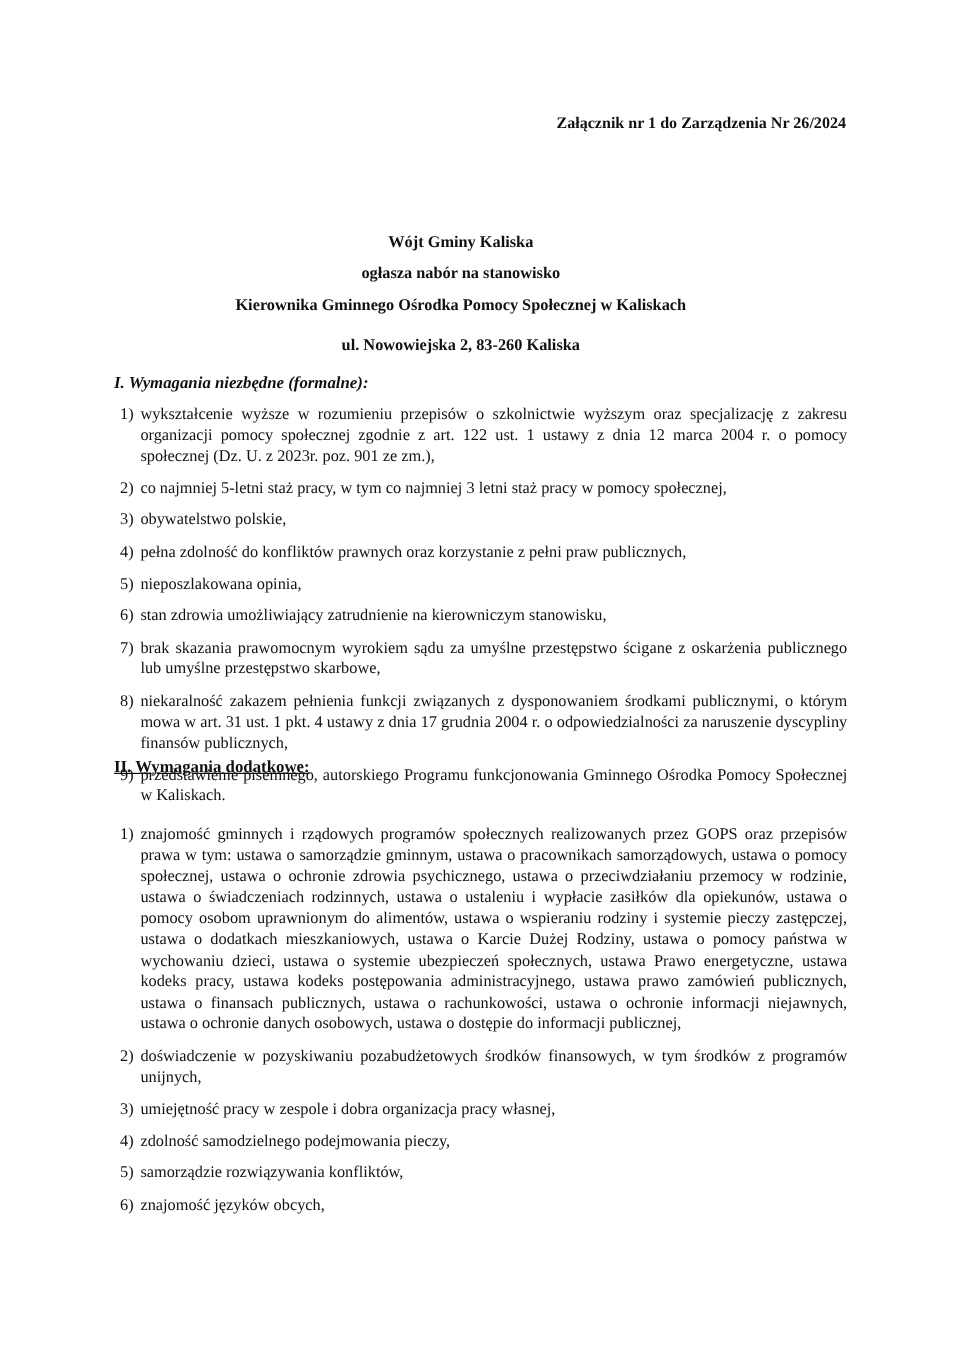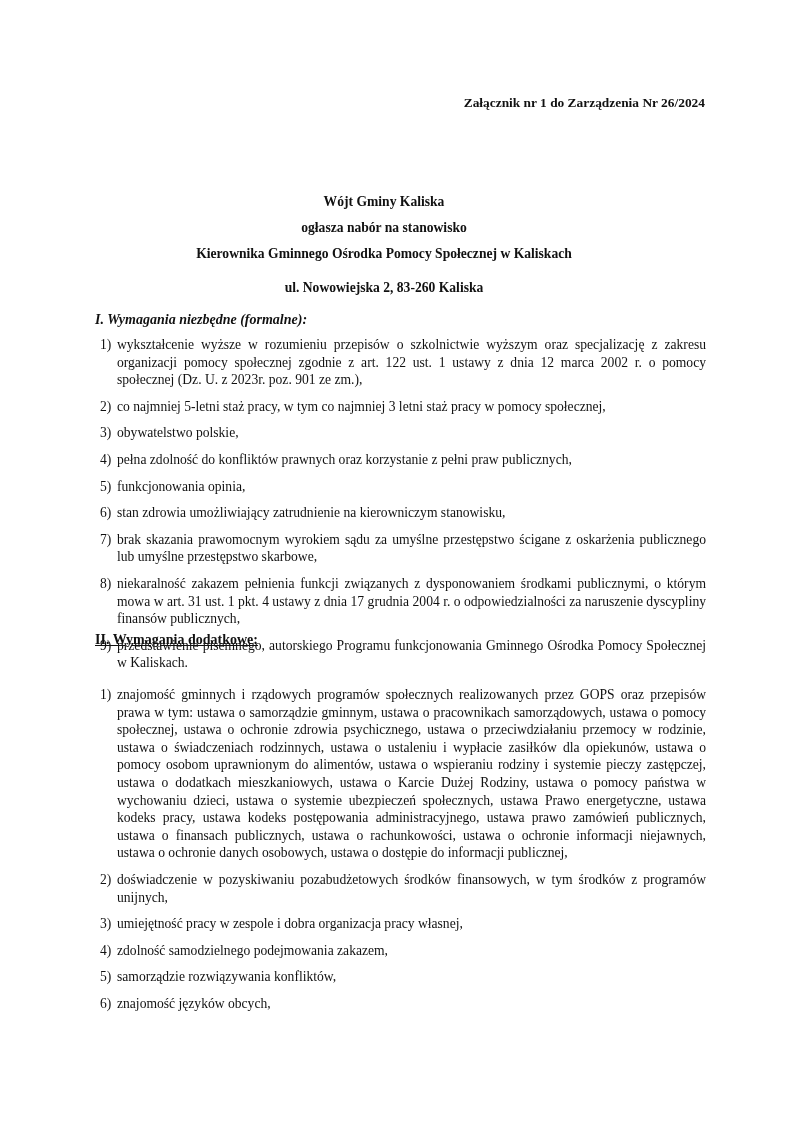--- a/index.html
+++ b/index.html
@@ -44,37 +44,37 @@
   <div class="center c1">Wójt Gminy Kaliska</div>
   <div class="center c2">ogłasza nabór na stanowisko</div>
   <div class="center c3">Kierownika Gminnego Ośrodka Pomocy Społecznej w Kaliskach</div>
   <div class="center c4">ul. Nowowiejska 2, 83-260 Kaliska</div>
 
   <div class="section-heading" style="top:312px;font-style:italic;">I.  Wymagania niezbędne (formalne):</div>
 
   <div class="list" style="top:336px;">
     <div class="item" style="margin-bottom:9px;">
       <span class="num">1)</span>
-      <span class="txt">wykształcenie wyższe w rozumieniu przepisów o szkolnictwie wyższym oraz specjalizację z zakresu organizacji pomocy społecznej zgodnie z art. 122 ust. 1 ustawy z dnia 12 marca 2002 r. o pomocy społecznej (Dz. U. z 2023r. poz. 901 ze zm.),</span>
+      <span class="txt">wykształcenie wyższe w rozumieniu przepisów o szkolnictwie wyższym oraz specjalizację z zakresu organizacji pomocy społecznej zgodnie z art. 122 ust. 1 ustawy z dnia 12 marca 2004 r. o pomocy społecznej (Dz. U. z 2023r. poz. 901 ze zm.),</span>
     </div>
     <div class="item" style="margin-bottom:9px;">
       <span class="num">2)</span>
       <span class="txt">co najmniej 5-letni staż pracy, w tym co najmniej 3 letni staż pracy w pomocy społecznej,</span>
     </div>
     <div class="item" style="margin-bottom:9px;">
       <span class="num">3)</span>
       <span class="txt">obywatelstwo polskie,</span>
     </div>
     <div class="item" style="margin-bottom:9px;">
       <span class="num">4)</span>
       <span class="txt">pełna zdolność do konfliktów prawnych oraz korzystanie z pełni praw publicznych,</span>
     </div>
     <div class="item" style="margin-bottom:9px;">
       <span class="num">5)</span>
-      <span class="txt">funkcjonowania opinia,</span>
+      <span class="txt">nieposzlakowana opinia,</span>
     </div>
     <div class="item" style="margin-bottom:9px;">
       <span class="num">6)</span>
       <span class="txt">stan zdrowia umożliwiający zatrudnienie na kierowniczym stanowisku,</span>
     </div>
     <div class="item" style="margin-bottom:9px;">
       <span class="num">7)</span>
       <span class="txt">brak skazania prawomocnym wyrokiem sądu za umyślne przestępstwo ścigane z oskarżenia publicznego lub umyślne przestępstwo skarbowe,</span>
     </div>
     <div class="item" style="margin-bottom:9px;">
@@ -97,21 +97,21 @@
     <div class="item" style="margin-bottom:9px;">
       <span class="num">2)</span>
       <span class="txt">doświadczenie w pozyskiwaniu pozabudżetowych środków finansowych, w tym środków z programów unijnych,</span>
     </div>
     <div class="item" style="margin-bottom:9px;">
       <span class="num">3)</span>
       <span class="txt">umiejętność pracy w zespole i dobra organizacja pracy własnej,</span>
     </div>
     <div class="item" style="margin-bottom:9px;">
       <span class="num">4)</span>
-      <span class="txt">zdolność samodzielnego podejmowania zakazem,</span>
+      <span class="txt">zdolność samodzielnego podejmowania pieczy,</span>
     </div>
     <div class="item" style="margin-bottom:9px;">
       <span class="num">5)</span>
       <span class="txt">samorządzie rozwiązywania konfliktów,</span>
     </div>
     <div class="item">
       <span class="num">6)</span>
       <span class="txt">znajomość języków obcych,</span>
     </div>
   </div>

